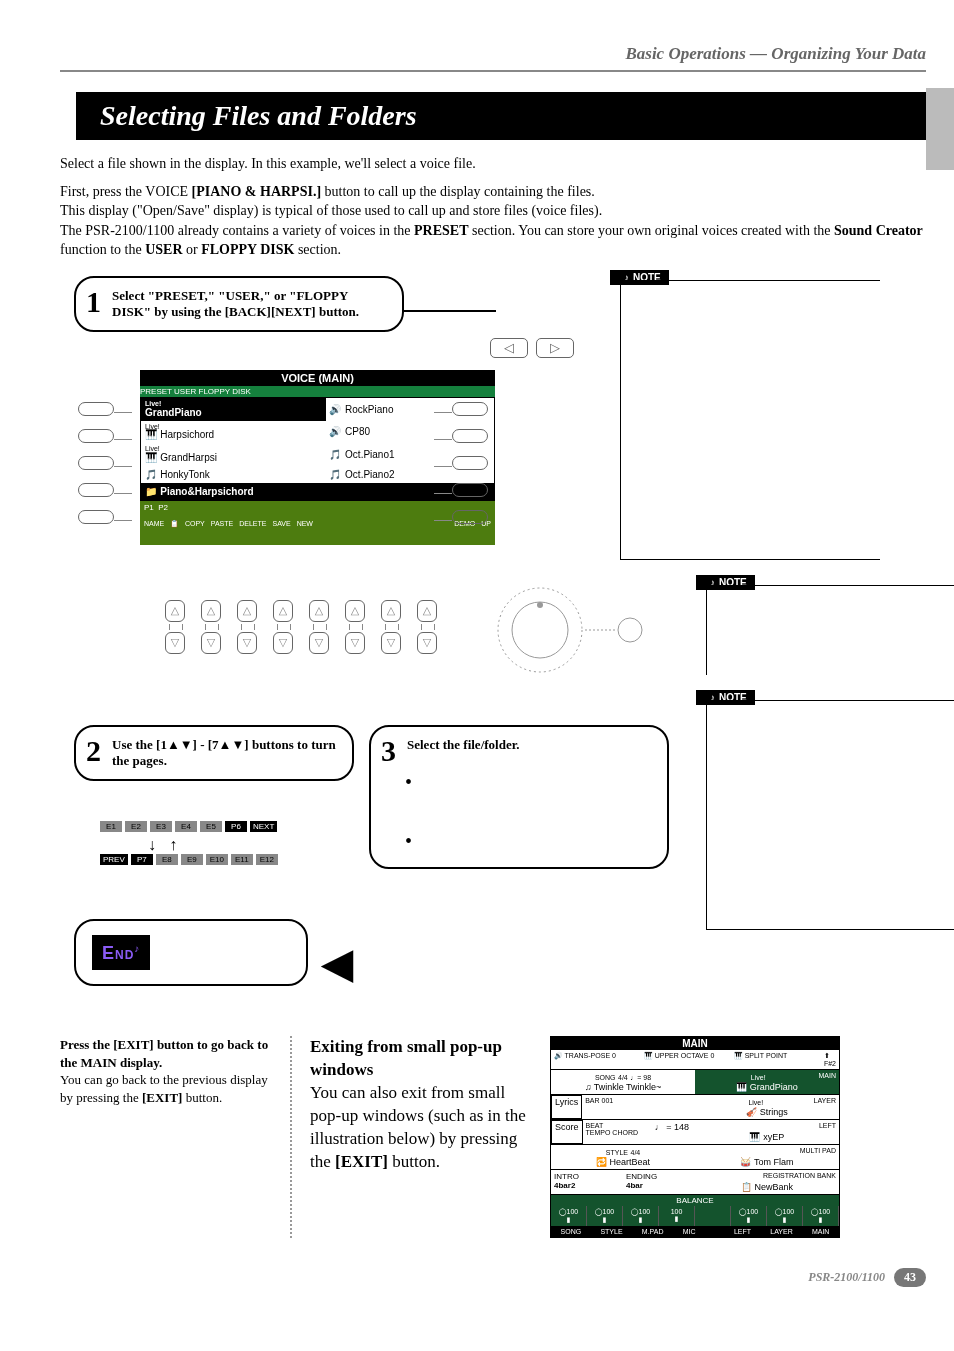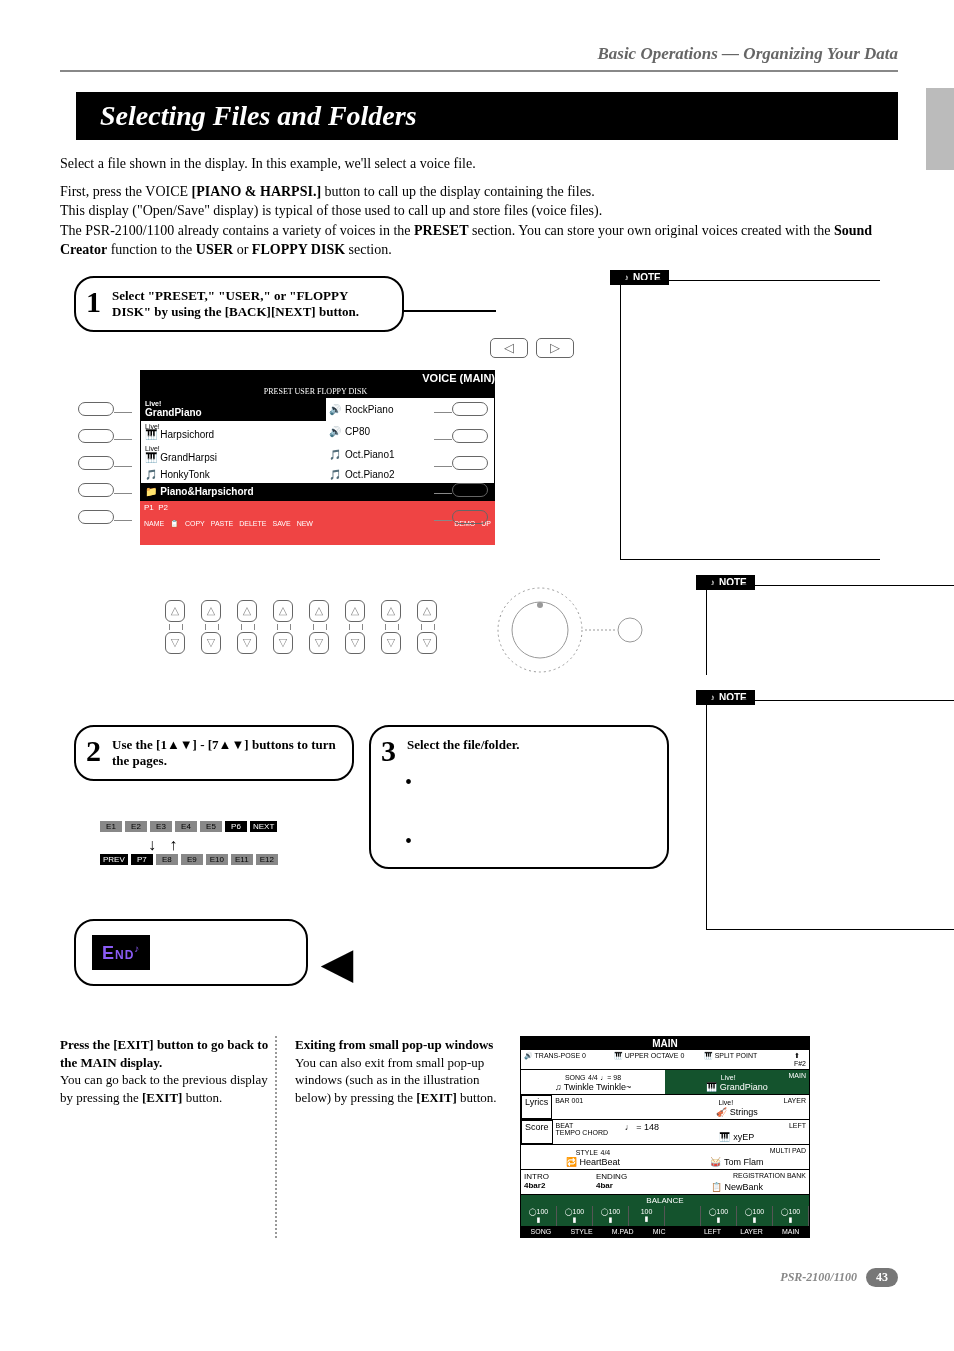--- a/index.html
+++ b/index.html
@@ -1,37 +1,37 @@
 <!DOCTYPE html>
 <html><head>
 <meta charset="utf-8">
 <style>
   * { box-sizing: border-box; margin: 0; padding: 0; }
   body { font-family: "Times New Roman", Georgia, serif; width: 954px; margin: 0 auto; background: #fff; color: #000; position: relative; }
-  .page { padding: 40px 56px 30px 60px; position: relative;}
+  .page { padding: 40px 28px 30px 60px; position: relative;}
   .header-band { font-style: italic; font-weight: bold; color: #666; font-size: 17px; text-align: right; padding: 4px 0 6px 0; border-bottom: 2px solid #888; margin-bottom: 20px;}
   .side-tab { position:absolute; right:0; top:88px; width:28px; height:82px; background:#bbb;}
   .title-bar { background: #000; color: #fff; font-style: italic; font-weight: bold; font-size: 28px; padding: 8px 24px; margin-left:16px; margin-bottom: 14px;}
   .intro { font-size: 14px; line-height: 1.4; margin-bottom: 10px;}
   .intro p { margin-bottom: 8px;}
   .bold { font-weight: bold;}
   .diagram-area { position: relative; height: 760px; }
   .callout { position: absolute; border: 2px solid #000; border-radius: 20px; padding: 10px 14px 10px 10px; background: #fff; font-size: 13px;}
   .callout .num { font-family: "Times New Roman", serif; font-weight: bold; font-size: 30px; float: left; margin-right: 6px; line-height: 0.9;}
   .callout .txt { display: block; margin-left: 26px;}
   .screenpanel { position: absolute; }
   .voice-screen { top: 100px; left: 80px; width: 355px;}
-  .voice-title { background:#000; color:#fff; font-family: Arial,sans-serif; font-weight:bold; font-size:11px; text-align:right; padding:2px 0;}
-  .voice-tabs { background:#000000; color:#fff; font-family: Liberation Serif, serif; font-size:8px; text-align:center; padding:1px 4px 1px 0;}
+  .voice-title { background:#000; color:#fff; font-family: Arial,sans-serif; font-weight:bold; font-size:11px; text-align:center; padding:2px 0;}
+  .voice-tabs { background:#15803d; color:#fff; font-family: Liberation Sans, sans-serif; font-size:8px; text-align:left; padding:1px 4px 1px 0;}
   .voice-grid { border:1px solid #000; font-family: Arial,sans-serif; font-size:10px;}
   .voice-grid table { width:100%; border-collapse:collapse;}
   .voice-grid td { padding:3px 4px; }
   .voice-grid td.sel { background:#000; color:#fff; font-weight:bold;}
   .voice-grid .tiny { font-size:7px; display:block; line-height:0.8;}
-  .voice-foot { background:#ef4444; color:#fff; height:44px; font-family: Arial,sans-serif; font-size:8px; padding:2px 4px;}
+  .voice-foot { background:#4d7c0f; color:#fff; height:44px; font-family: Arial,sans-serif; font-size:8px; padding:2px 4px;}
   .side-btn { width:36px; height:14px; border:1px solid #666; border-radius:7px; display:inline-block;}
   .side-btns-left { position:absolute; top:132px; left:18px;}
   .side-btns-right { position:absolute; top:132px; left:374px;}
   .side-btns-left div, .side-btns-right div { margin:0 0 9px 0;}
   .side-btns-left .dash, .side-btns-right .dash { display:inline-block; width:18px; border-top:1px solid #888; vertical-align:middle;}
   .toggle-col { position:absolute; top:330px; left:100px; }
   .toggle { display:inline-block; width:22px; height:56px; margin:0 5px;}
   .toggle .tbtn { width:20px; height:22px; border:1px solid #666; border-radius:6px; display:flex; align-items:center; justify-content:center; font-size:11px; color:#888;}
   .toggle .bar { width:14px; height:6px; border-left:1px solid #888; border-right:1px solid #888; margin:2px auto;}
   .back-next { position:absolute; top:68px; left:430px; display:flex; gap:8px;}
@@ -45,23 +45,23 @@
   .end-badge sup { font-size:10px; vertical-align:top;}
   .arrow-left { position:absolute; top:670px; left:262px; font-size:40px; font-weight:bold;}
   .note-tab { position:absolute; background:#000; color:#fff; font-family: Arial,sans-serif; font-size:10px; font-weight:bold; padding:2px 8px 2px 14px;}
   .note-tab .mus { margin-right:4px;}
   .note-box { position:absolute; border-top:1px solid #000; width:260px;}
   .tab-strip { position:absolute; top:551px; left:40px; font-family:Arial,sans-serif; font-size:8px;}
   .tab-strip .row { display:flex; gap:3px; margin-bottom:4px; align-items:center;}
   .tab-strip .cell { background:#888; color:#000; padding:1px 3px; min-width:22px; text-align:center;}
   .tab-strip .cell.dark { background:#000; color:#fff;}
   .tab-strip .arrows { font-size:16px; padding:0 48px;}
-  .bottom-row { display:flex; gap:5px; margin-top:6px;}
+  .bottom-row { display:flex; gap:20px; margin-top:6px;}
   .bottom-left { width:210px; font-size:13px; line-height:1.35;}
-  .bottom-mid { width:240px; font-size:13px; line-height:1.35; border-left:2px dotted #999; padding-left:18px;}
+  .bottom-mid { width:240px; font-size:17px; line-height:1.35; border-left:2px dotted #999; padding-left:18px;}
   .bottom-right { flex:1; }
   .main-screen { border:1px solid #000; font-family: Arial,sans-serif; font-size:9px; width:290px;}
   .ms-title { background:#000; color:#fff; text-align:center; font-weight:bold; padding:1px 0; font-size:10px;}
   .ms-row { display:flex; border-bottom:1px solid #000;}
   .ms-row > div { padding:2px 3px;}
   .ms-black { background:#14532d; color:#fff;}
   .ms-half { width:50%;text-align:center;}
   .ms-foot { background:#000; color:#fff; display:flex; justify-content:space-around; padding:2px 0; font-size:7px;}
   .ms-bal {display:flex; font-size:7px;}
   .ms-bal > div { flex:1; text-align:center; border-right:1px solid #555; padding:2px 0;}

